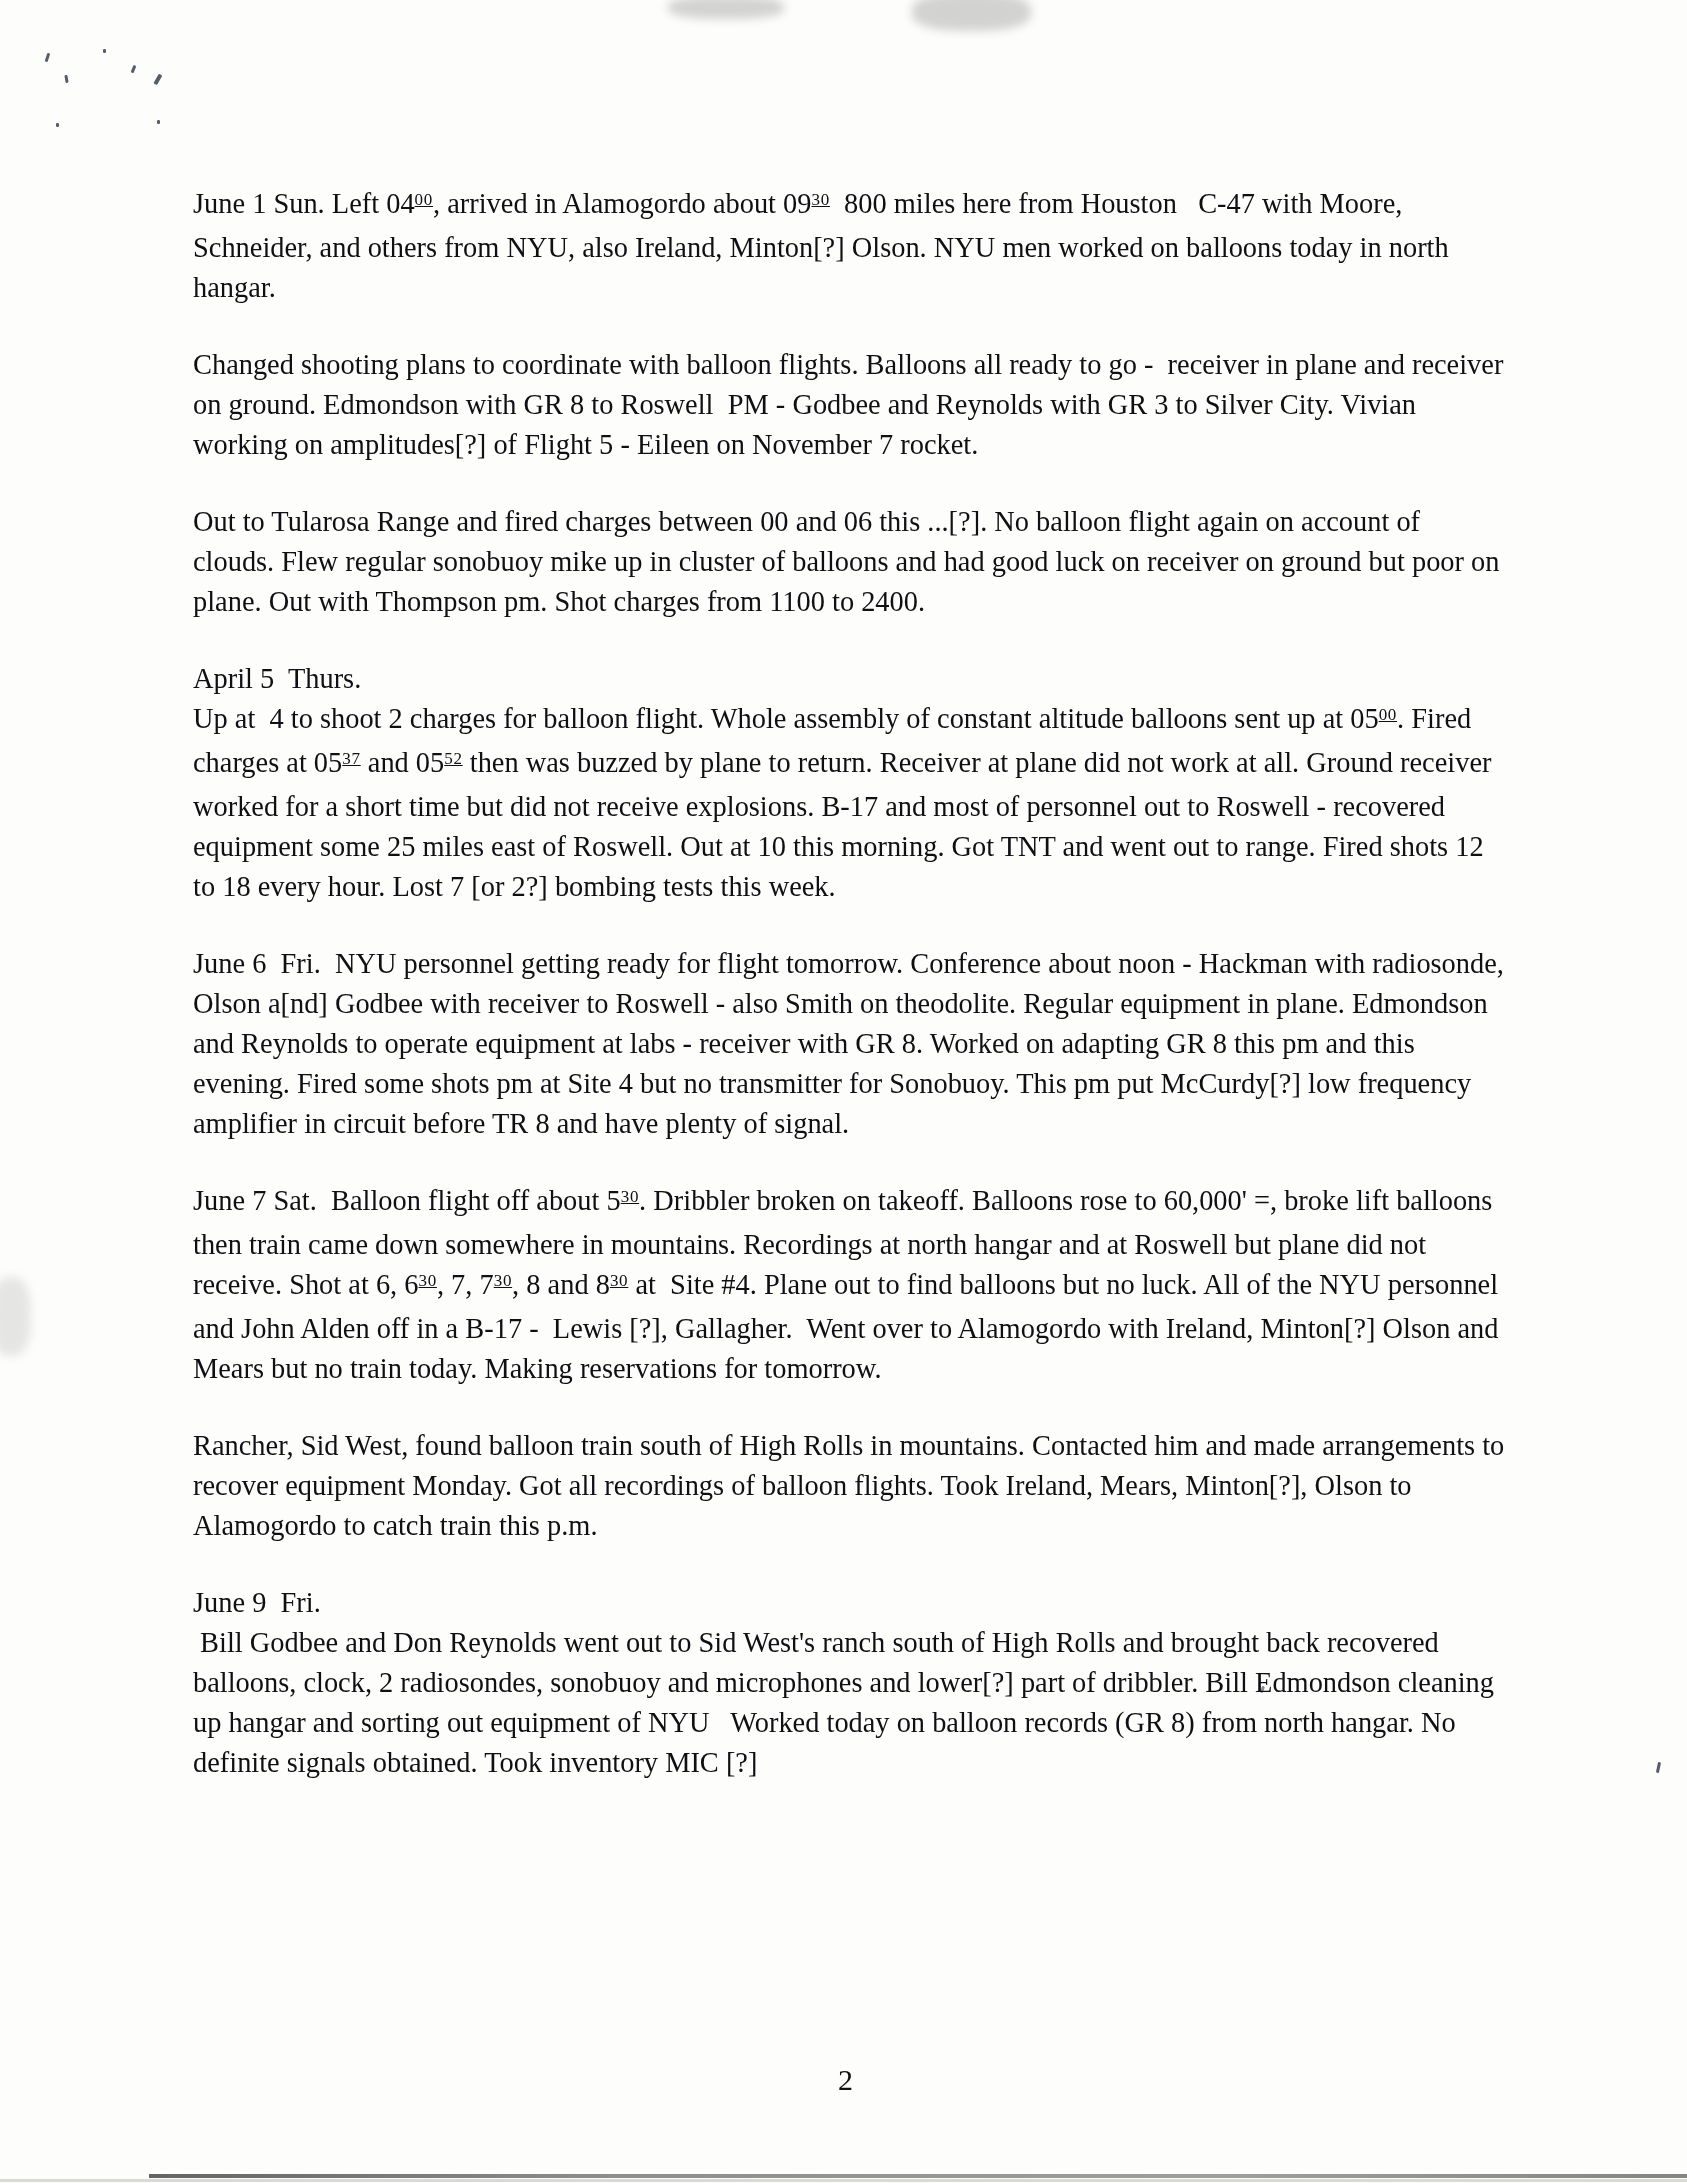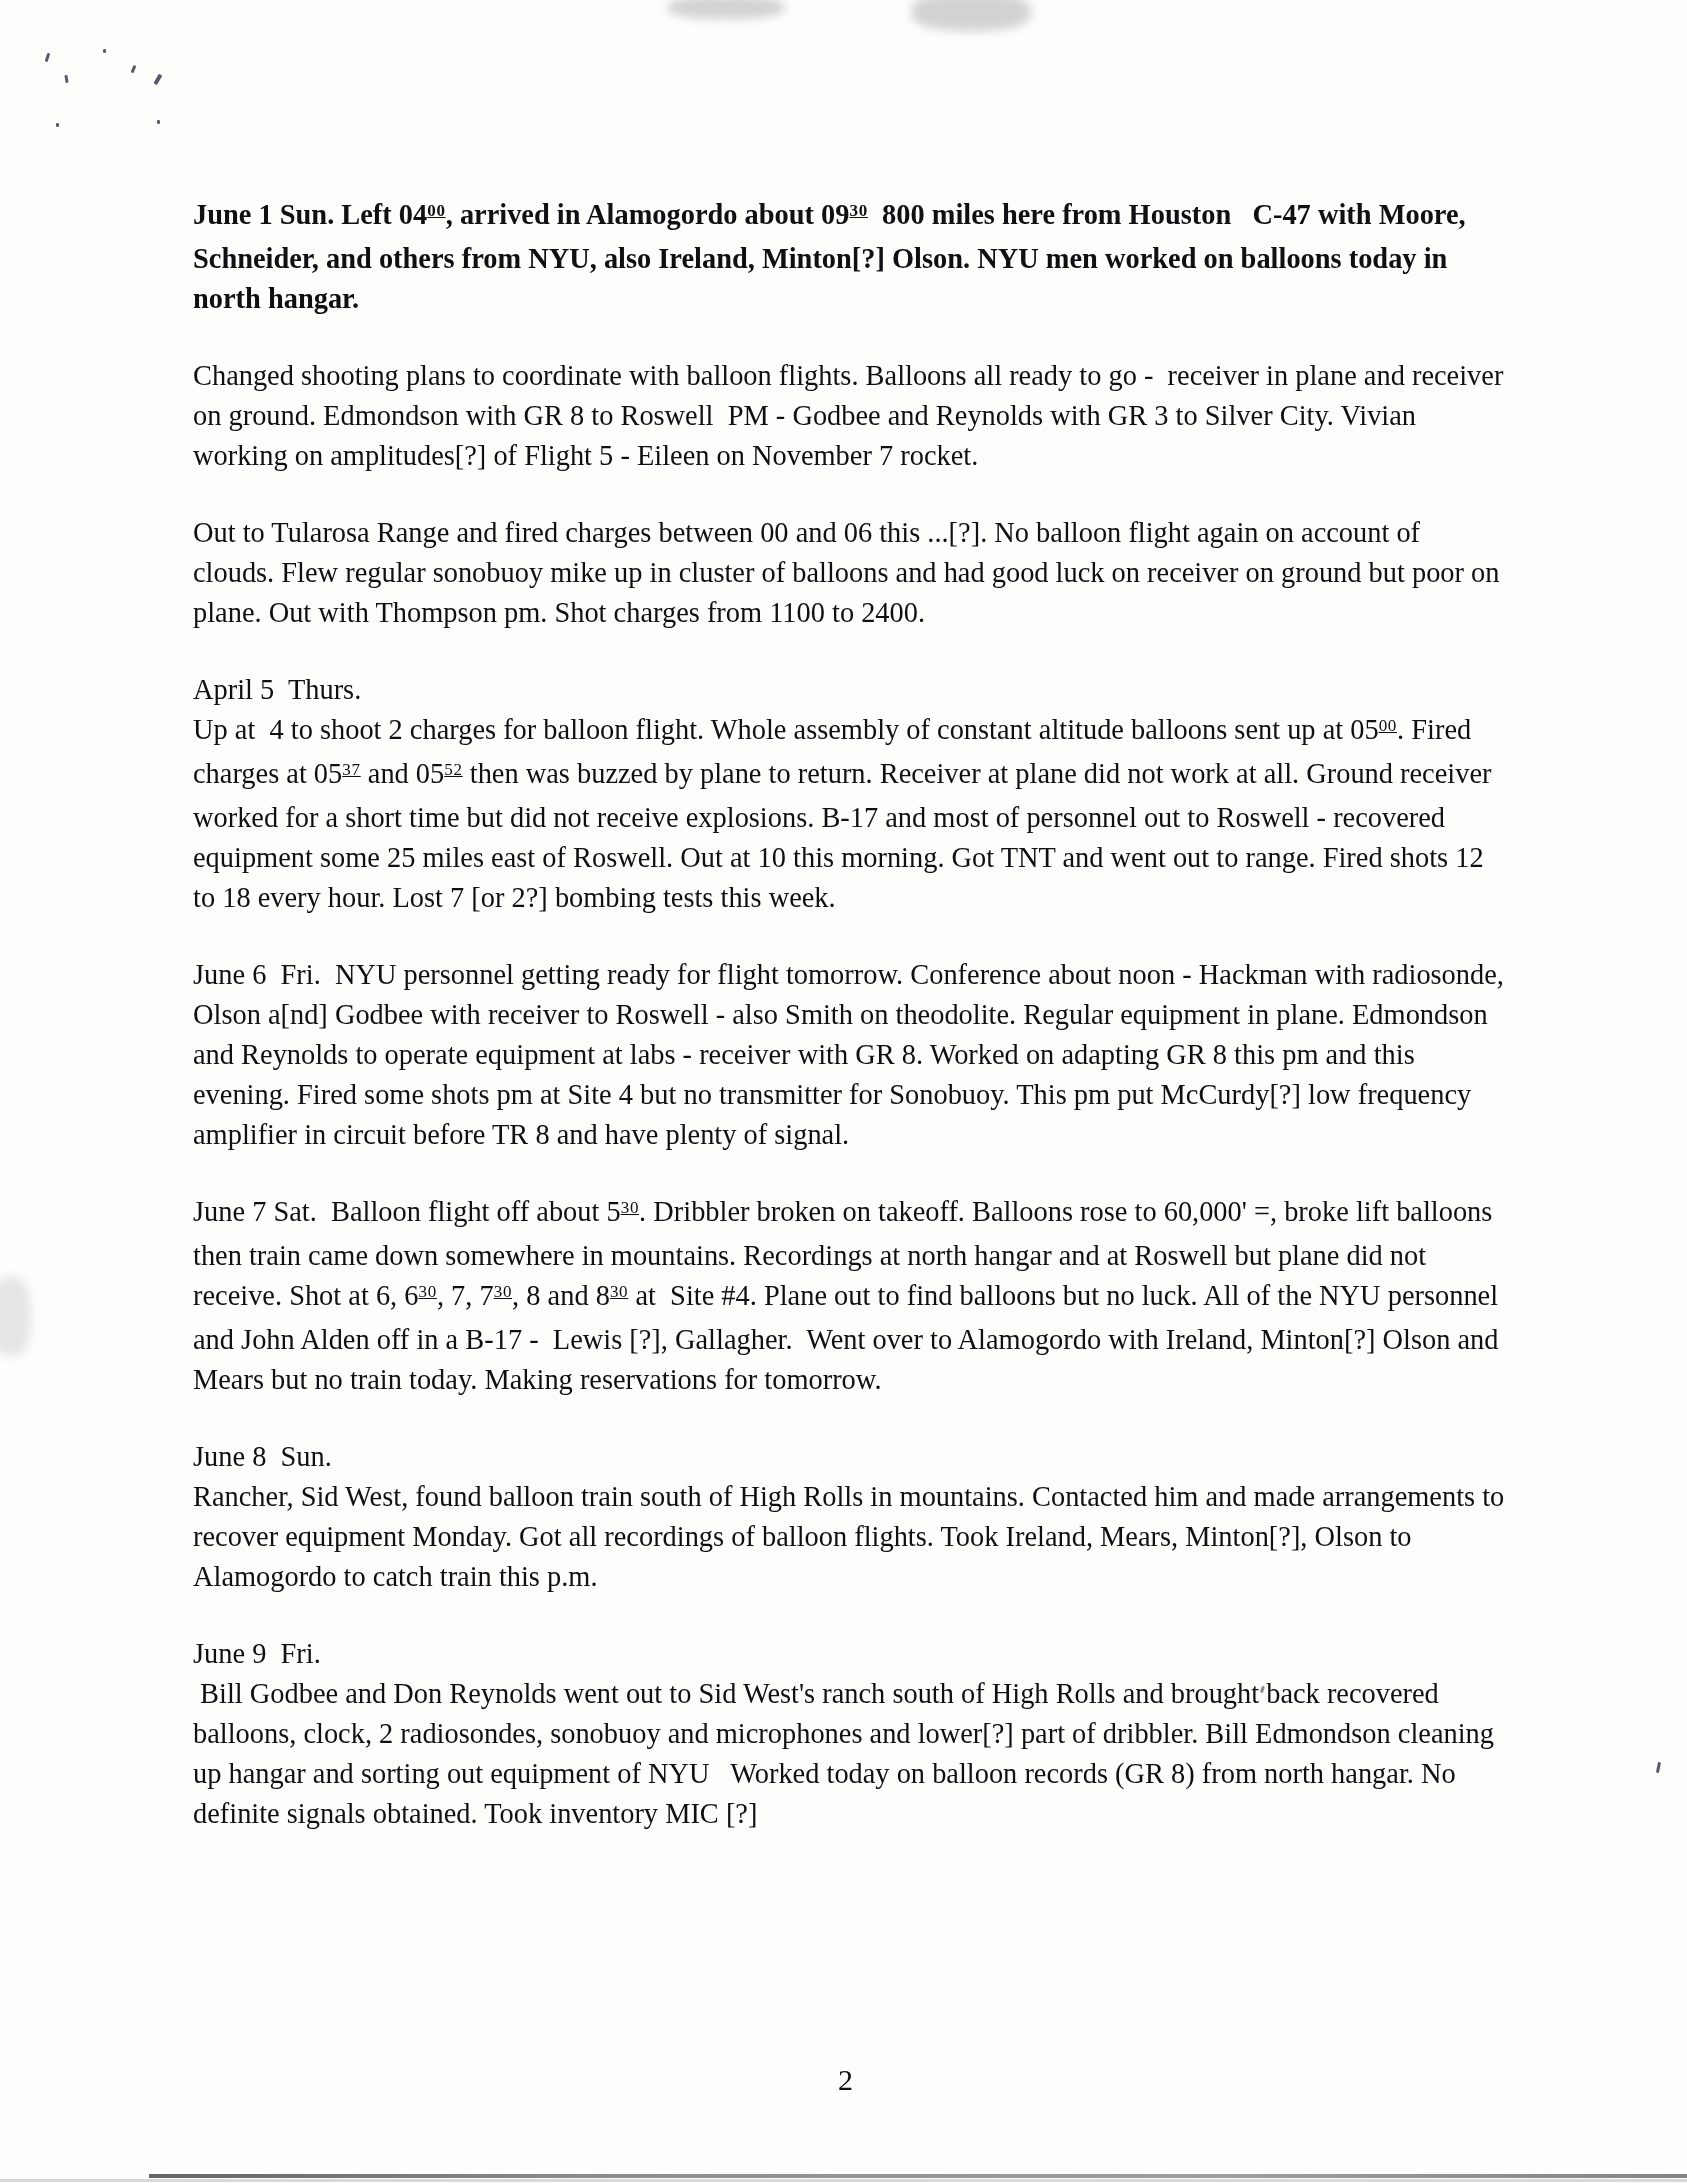--- a/index.html
+++ b/index.html
@@ -19,21 +19,21 @@
   
   .content {
     position: absolute;
     left: 193px; top: 180px;
     width: 1313px;
     color: #101014;
     font-size: 28.4px;
     line-height: 40px;
   }
   .entry { margin-top: 37px; }
-  .entry:first-child { margin-top: 15px; font-weight: bold; }
+  .entry:first-child { margin-top: 4px; }
   .entry-heading, .entry-body { white-space: pre-wrap; }
   sup.sup-time {
     font-size: 0.6em;
     position: relative; top: -0.45em;
     vertical-align: baseline;
     text-decoration: underline;
     letter-spacing: 0.7px;
   }
   .page-number {
     position: absolute;
@@ -108,21 +108,20 @@
         <div class="entry-heading">April 5  Thurs.</div>
         <div class="entry-body">Up at  4 to shoot 2 charges for balloon flight. Whole assembly of constant altitude balloons sent up at 05<sup class="sup-time">00</sup>. Fired charges at 05<sup class="sup-time">37</sup> and 05<sup class="sup-time">52</sup> then was buzzed by plane to return. Receiver at plane did not work at all. Ground receiver worked for a short time but did not receive explosions. B-17 and most of personnel out to Roswell - recovered equipment some 25 miles east of Roswell. Out at 10 this morning. Got TNT and went out to range. Fired shots 12 to 18 every hour. Lost 7 [or 2?] bombing tests this week.</div>
       </div>
       <div class="entry">
         <div class="entry-body">June 6  Fri.  NYU personnel getting ready for flight tomorrow. Conference about noon - Hackman with radiosonde, Olson a[nd] Godbee with receiver to Roswell - also Smith on theodolite. Regular equipment in plane. Edmondson and Reynolds to operate equipment at labs - receiver with GR 8. Worked on adapting GR 8 this pm and this evening. Fired some shots pm at Site 4 but no transmitter for Sonobuoy. This pm put McCurdy[?] low frequency amplifier in circuit before TR 8 and have plenty of signal.</div>
       </div>
       <div class="entry">
         <div class="entry-body">June 7 Sat.  Balloon flight off about 5<sup class="sup-time">30</sup>. Dribbler broken on takeoff. Balloons rose to 60,000' =, broke lift balloons then train came down somewhere in mountains. Recordings at north hangar and at Roswell but plane did not receive. Shot at 6, 6<sup class="sup-time">30</sup>, 7, 7<sup class="sup-time">30</sup>, 8 and 8<sup class="sup-time">30</sup> at  Site #4. Plane out to find balloons but no luck. All of the NYU personnel and John Alden off in a B-17 -  Lewis [?], Gallagher.  Went over to Alamogordo with Ireland, Minton[?] Olson and Mears but no train today. Making reservations for tomorrow.</div>
       </div>
       <div class="entry">
-        <div class="entry-heading">June 8  Sun.</div>
         <div class="entry-body">Rancher, Sid West, found balloon train south of High Rolls in mountains. Contacted him and made arrangements to recover equipment Monday. Got all recordings of balloon flights. Took Ireland, Mears, Minton[?], Olson to Alamogordo to catch train this p.m.</div>
       </div>
       <div class="entry">
         <div class="entry-heading">June 9  Fri.</div>
         <div class="entry-body"> Bill Godbee and Don Reynolds went out to Sid West's ranch south of High Rolls and brought back recovered balloons, clock, 2 radiosondes, sonobuoy and microphones and lower[?] part of dribbler. Bill Edmondson cleaning up hangar and sorting out equipment of NYU   Worked today on balloon records (GR 8) from north hangar. No definite signals obtained. Took inventory MIC [?]</div>
       </div>
     </main>
 
   <div class="page-number">2</div>
 

